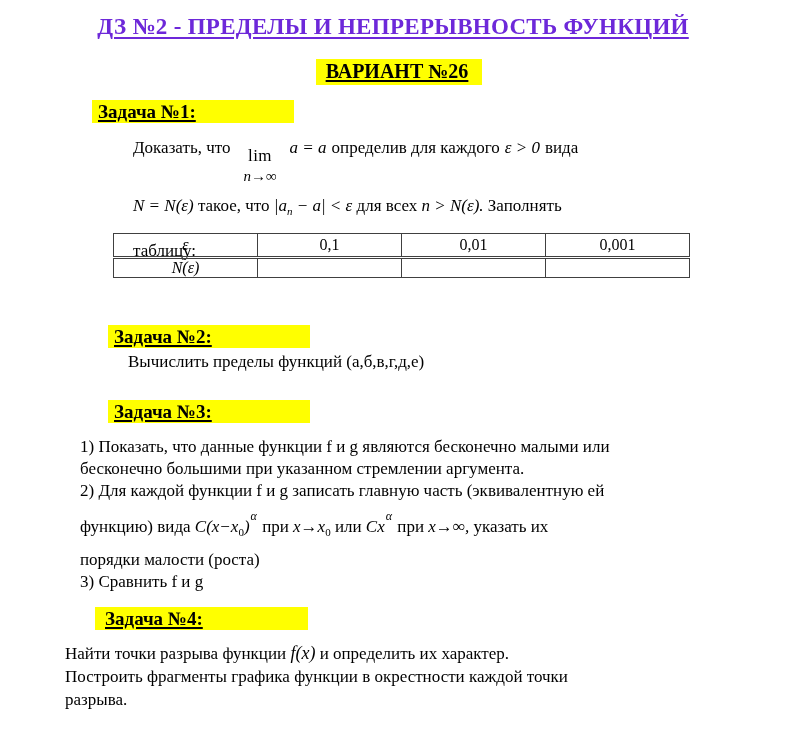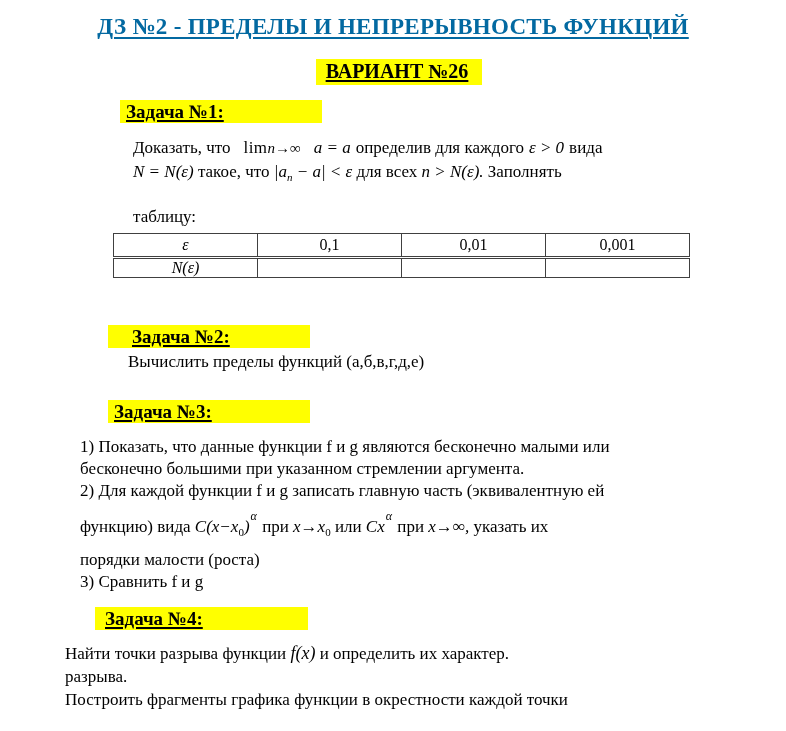--- a/index.html
+++ b/index.html
@@ -22,29 +22,29 @@
     padding:1px 14px 2px 10px;
   }
   .variant-text span { text-decoration:underline; text-decoration-thickness:2px; text-underline-offset:2px; }
 
   
   .task-label {
     position:absolute; background:#ffff00; height:23px; line-height:23px;
     font-size:19px; font-weight:700; box-sizing:border-box; white-space:nowrap;
   }
   .task-label .ul { text-decoration:underline; text-decoration-thickness:2px; text-underline-offset:2px; }
-  #task1-label { left:120px; top:100px; width:202px; padding-left:6px; }
-  #task2-label { left:108px; top:325px; width:202px; padding-left:24px; }
+  #task1-label { left:92px; top:100px; width:202px; padding-left:6px; }
+  #task2-label { left:108px; top:325px; width:202px; padding-left:6px; }
   #task3-label { left:108px; top:400px; width:202px; padding-left:6px; }
   #task4-label { left:95px;  top:607px; width:213px; padding-left:10px; }
 
   
   .p1 { position:absolute; left:133px; top:137px; width:630px; font-size:17px; }
   .p1 .line1 { display:flex; align-items:flex-start; column-gap:5px; line-height:22px; white-space:nowrap; }
-  .lim-block { display:inline-flex; flex-direction:row; align-items:center; margin:0 8px; }
+  .lim-block { display:inline-flex; flex-direction:column; align-items:center; margin:8px 8px; }
   .lim-block .lim { line-height:22px; letter-spacing:.5px; }
   .lim-block .limsub { font-style:italic; font-size:15px; line-height:18px; }
   .p1 .line2 { line-height:22px; margin-top:2px; white-space:nowrap; }
   .p1 .line3 { line-height:22px; margin-top:18px; }
 
   .m { font-style:italic; }
   sub.si { font-style:italic; font-size:11px; }
   sub.sn { font-style:normal; font-size:11px; }
   sup.sa { font-style:italic; font-size:12px; position:relative; top:-5px; padding:0 1px; }
 
@@ -69,21 +69,21 @@
   .t4block { position:absolute; left:65px; top:642px; width:690px; font-size:17px; }
   .t4block .ln { line-height:23px; white-space:nowrap; }
   .fx { font-size:18px; }
 </style>
 </head>
 <body>
 
 <div class="page">
 
   <div class="title-row">
-    <span class="title-text" style="color:#0369a1;">ДЗ №2 - ПРЕДЕЛЫ И НЕПРЕРЫВНОСТЬ ФУНКЦИЙ</span>
+    <span class="title-text" style="color:#6d28d9;">ДЗ №2 - ПРЕДЕЛЫ И НЕПРЕРЫВНОСТЬ ФУНКЦИЙ</span>
   </div>
 
   <div class="variant-row">
     <span class="variant-text"><span>ВАРИАНТ №26</span></span>
   </div>
 
   <div class="task-label" id="task1-label">
     <span class="ul">Задача №1:</span>
   </div>
 
@@ -157,17 +157,17 @@
 
   <div class="task-label" id="task4-label">
     <span class="ul">Задача №4:</span>
   </div>
   <div class="t4block">
     <div class="ln">
       <span>Найти точки разрыва функции</span>
       <span class="m fx">f(x)</span>
       <span>и определить их характер.</span>
     </div>
+    <div class="ln">Построить фрагменты графика функции в окрестности каждой точки</div>
     <div class="ln">разрыва.</div>
-    <div class="ln">Построить фрагменты графика функции в окрестности каждой точки</div>
   </div>
 
 </div>
 
 </body></html>

